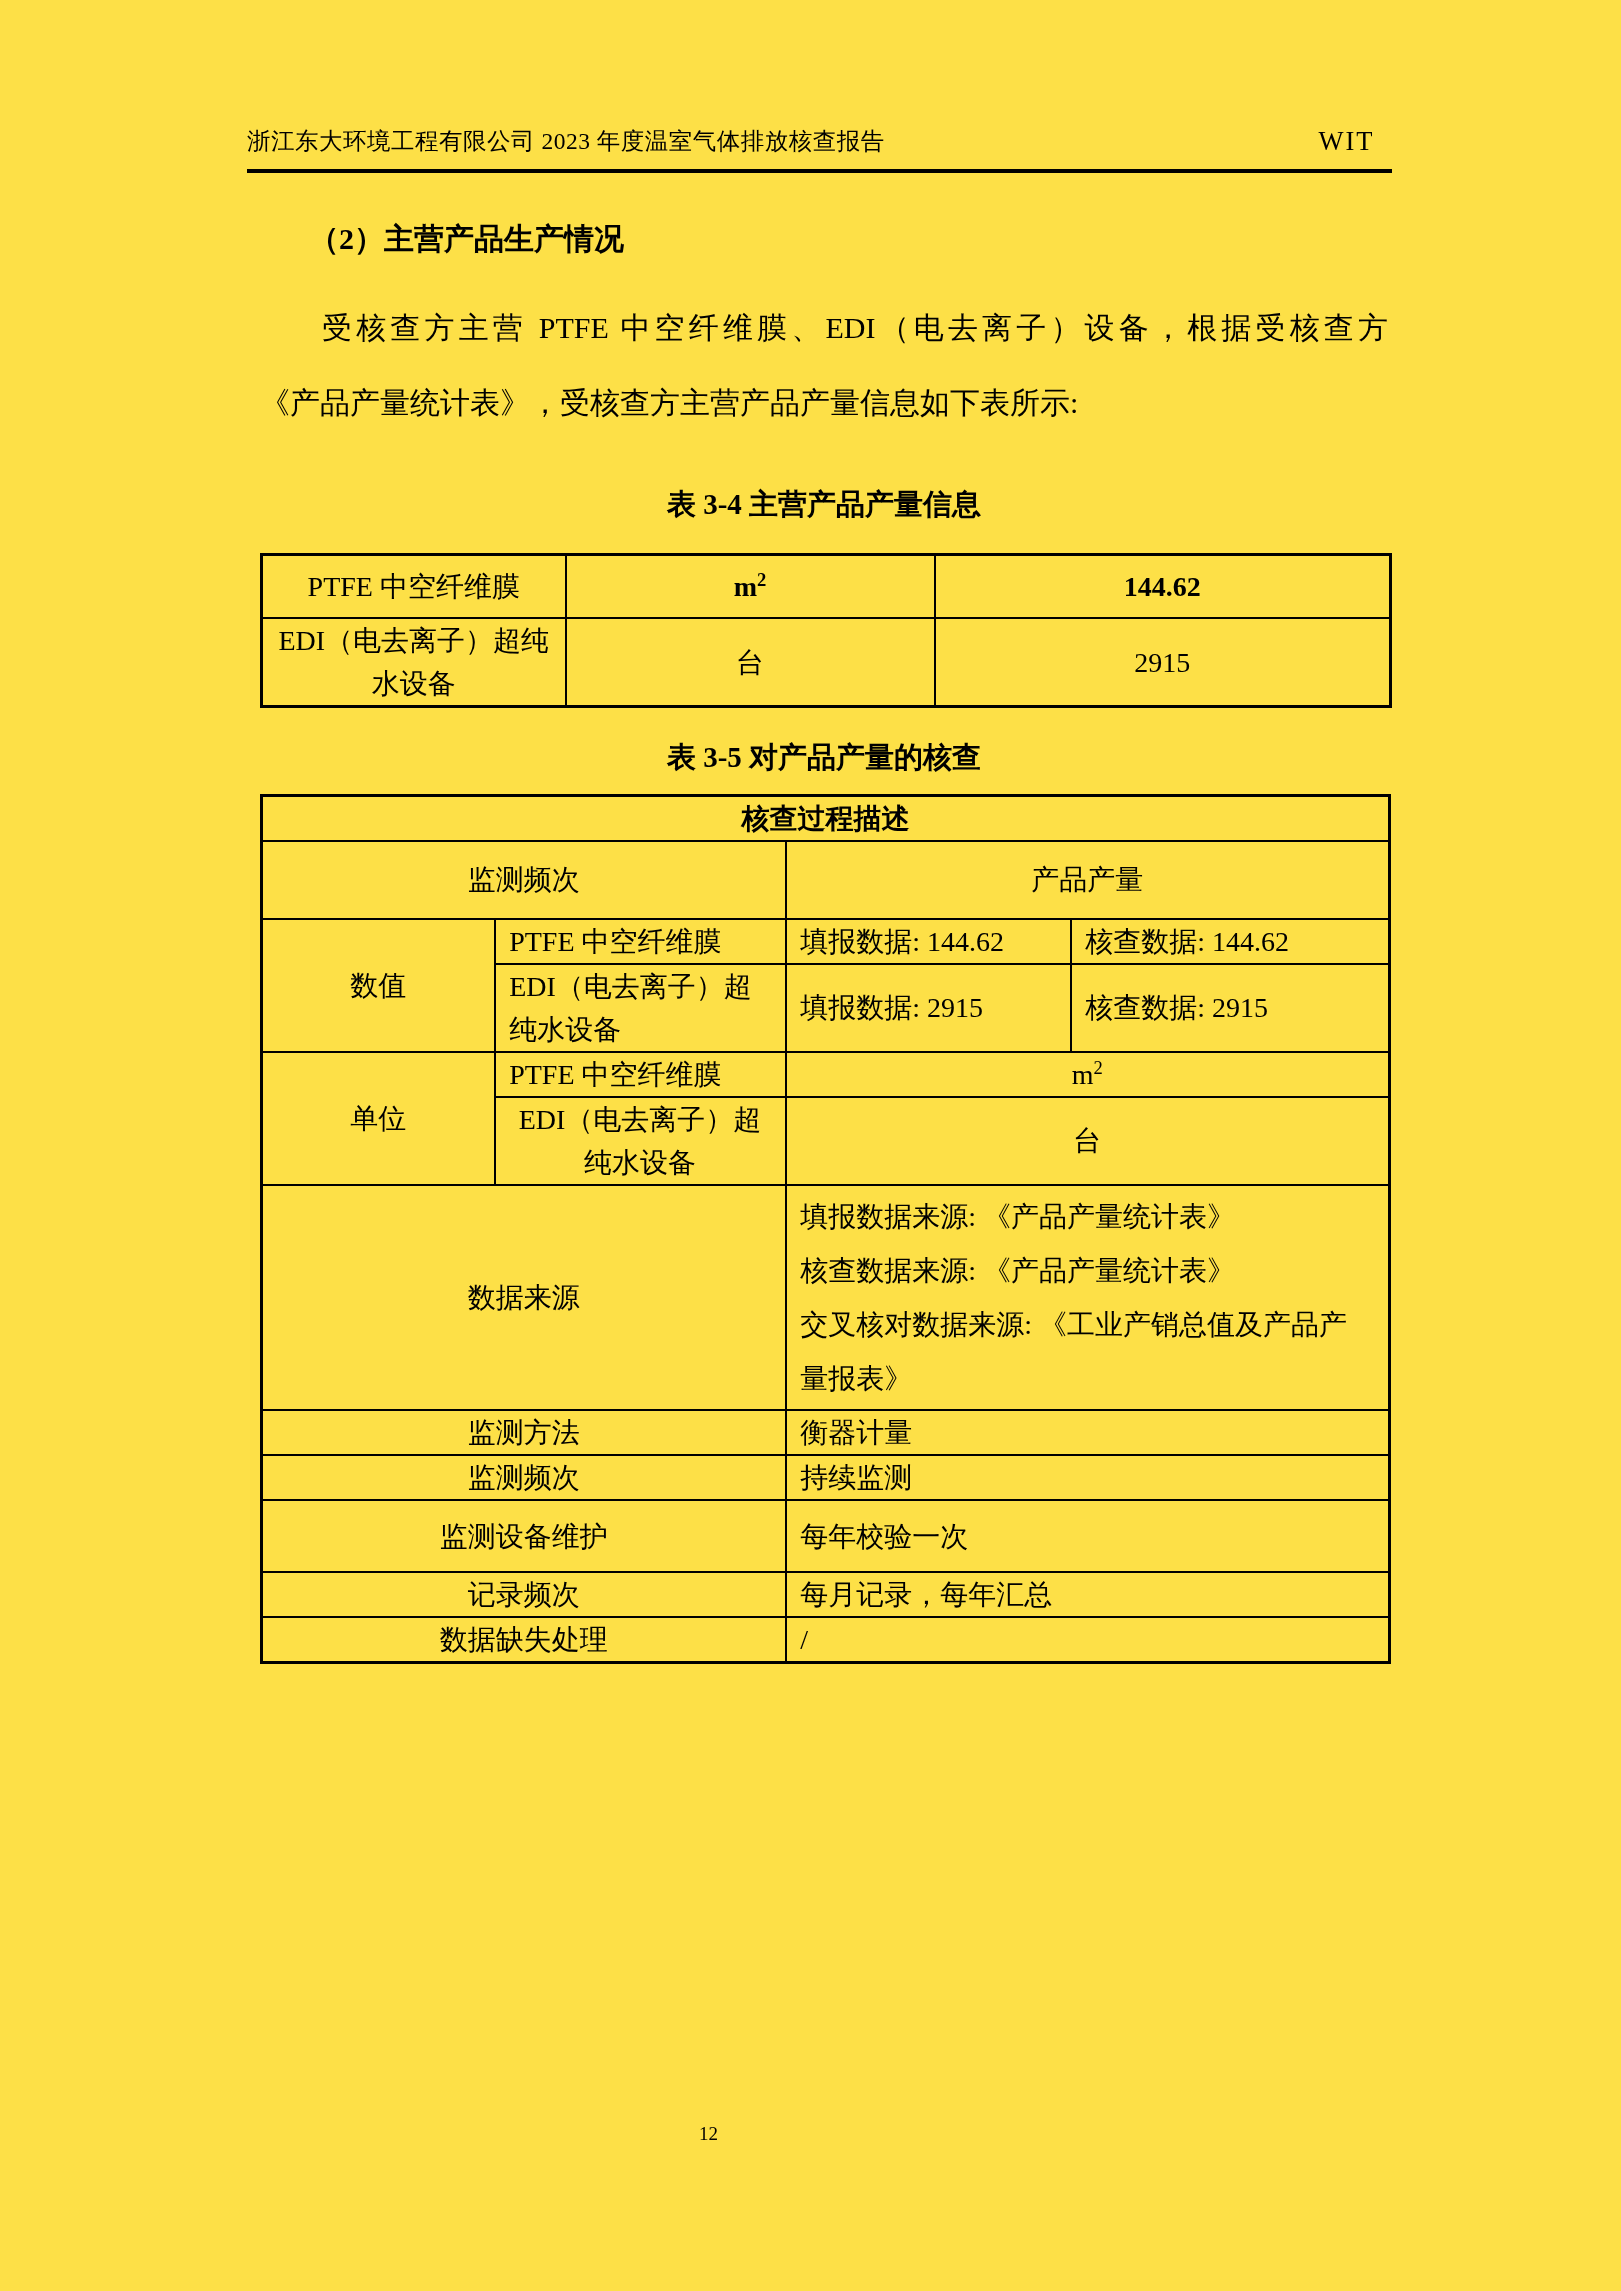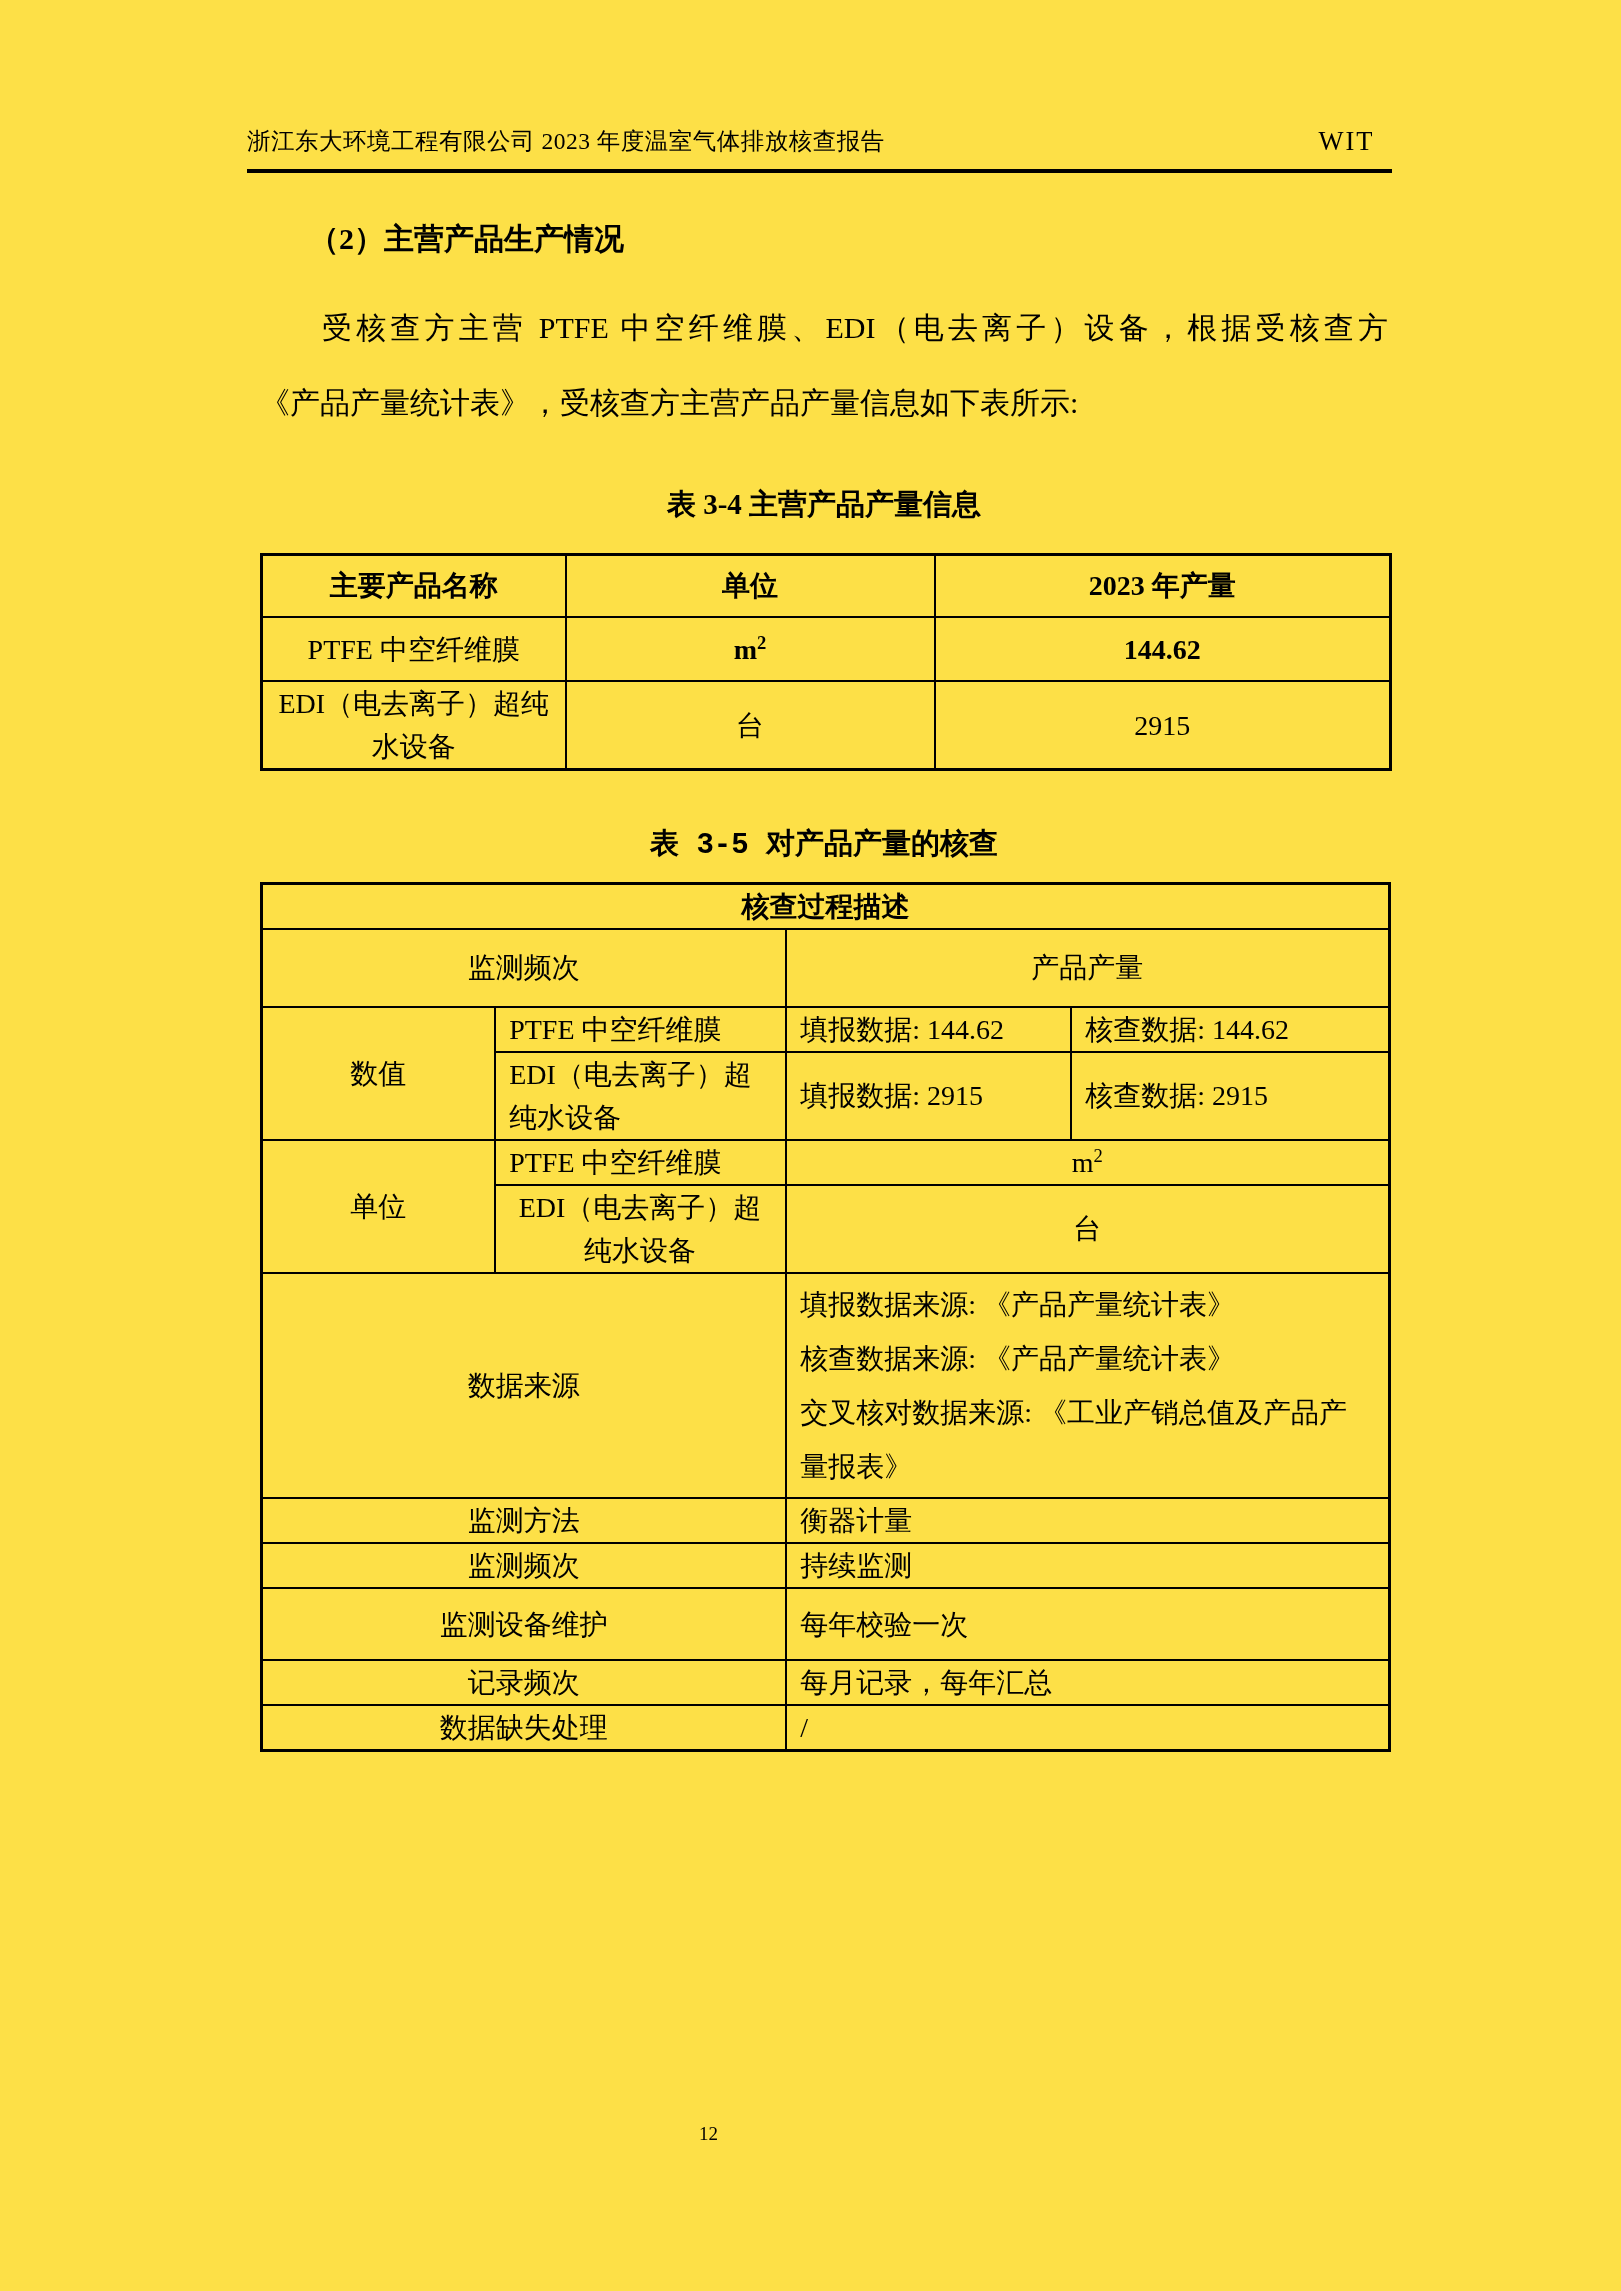--- a/index.html
+++ b/index.html
@@ -15,21 +15,21 @@
   .hdr-rule{height:3.9px;background:#000;}
 
   
   .content{position:absolute;left:247px;top:175px;width:1128px;padding-left:13px;}
   .section-heading{margin:42px 0 0 49px;font-size:30px;font-weight:bold;line-height:44px;}
   .para{margin-top:29px;font-size:30px;line-height:75px;}
   .para .l1{text-align:justify;text-align-last:justify;text-indent:62px;}
   .para .l2{text-align:left;}
 
   .tbl-title{margin-top:43px;text-align:center;font-weight:bold;font-size:29px;line-height:43px;}
-  .tbl-title.t35{margin-top:53px;font-family:Liberation Mono, monospace;}
+  .tbl-title.t35{margin-top:28px;}
 
   table{border-collapse:collapse;table-layout:fixed;width:1128px;border:3.9px solid #000;}
   .t34{margin-top:26.5px;}
   .t35-tbl{margin-top:14.7px;}
   th,td{border:2.9px solid #000;font-size:28px;line-height:43px;text-align:center;
         vertical-align:middle;font-weight:normal;padding:0 9.8px;overflow:hidden;}
   .b{font-weight:bold;}
   .al{text-align:left;padding-left:13.7px;padding-right:9.8px;}
   .prod-l{text-align:left;padding-left:13.7px;padding-right:29px;}
   .prod-c{text-align:center;padding:0 21.6px;}
@@ -63,25 +63,20 @@
 
     <div class="tbl-title">表 3-4 主营产品产量信息</div>
 
     <table class="t34">
       <colgroup>
           <col style="width:304px">
           <col style="width:369px">
           <col style="width:456px">
         </colgroup>
       <tbody>
-          <tr style="height:63px">
-        <th class="b">主要产品名称</th>
-        <th class="b">单位</th>
-        <th class="b">2023 年产量</th>
-      </tr>
       <tr style="height:64px">
         <td>PTFE 中空纤维膜</td>
         <td class="b"><span>m</span><sup>2</sup></td>
         <td class="b">144.62</td>
       </tr>
       <tr style="height:84px">
         <td>EDI（电去离子）超纯水设备</td>
         <td><span>台</span><sup></sup></td>
         <td>2915</td>
       </tr>

